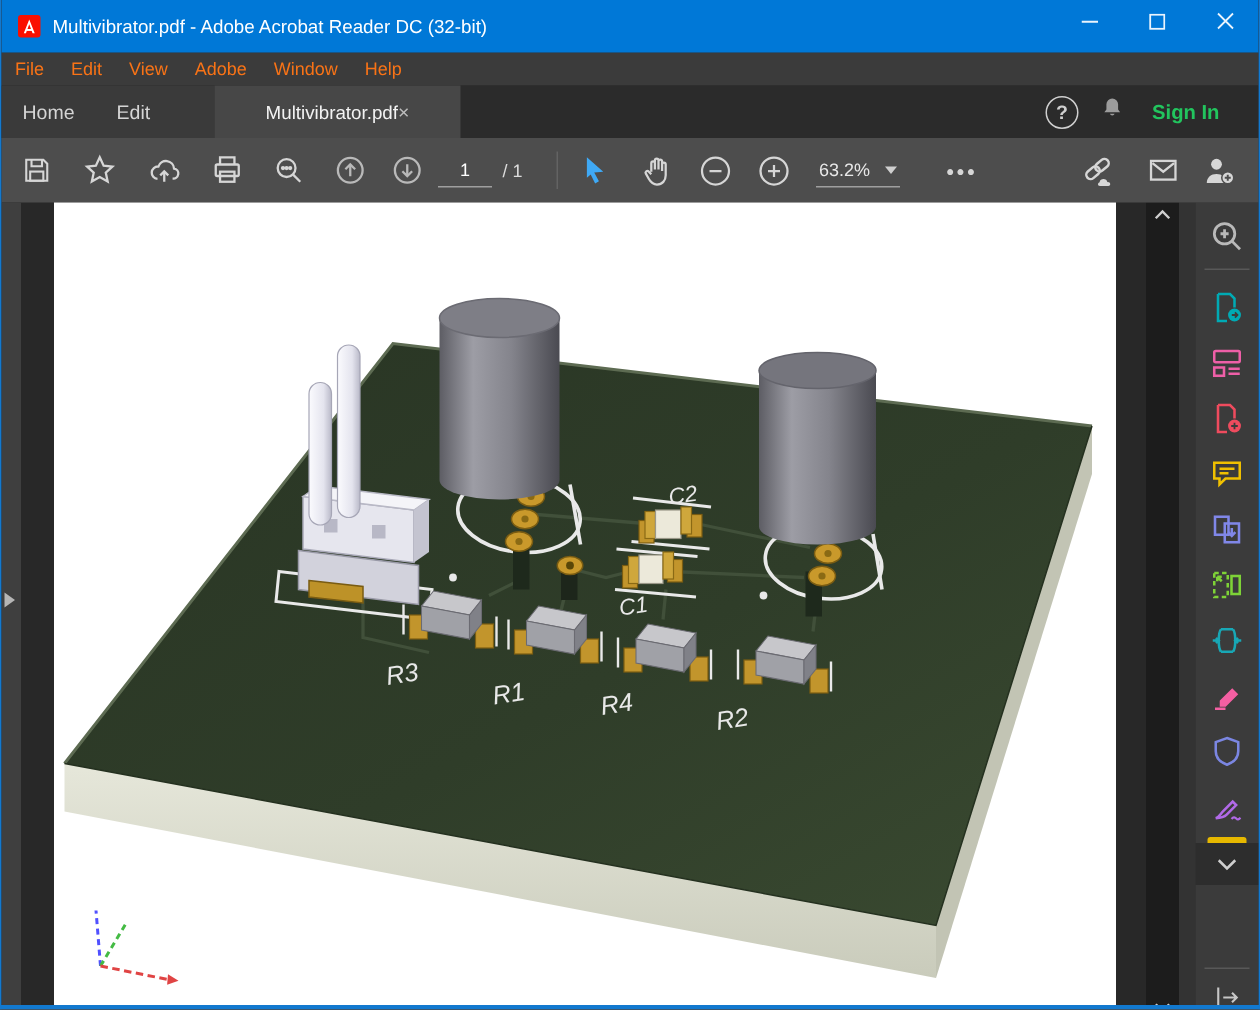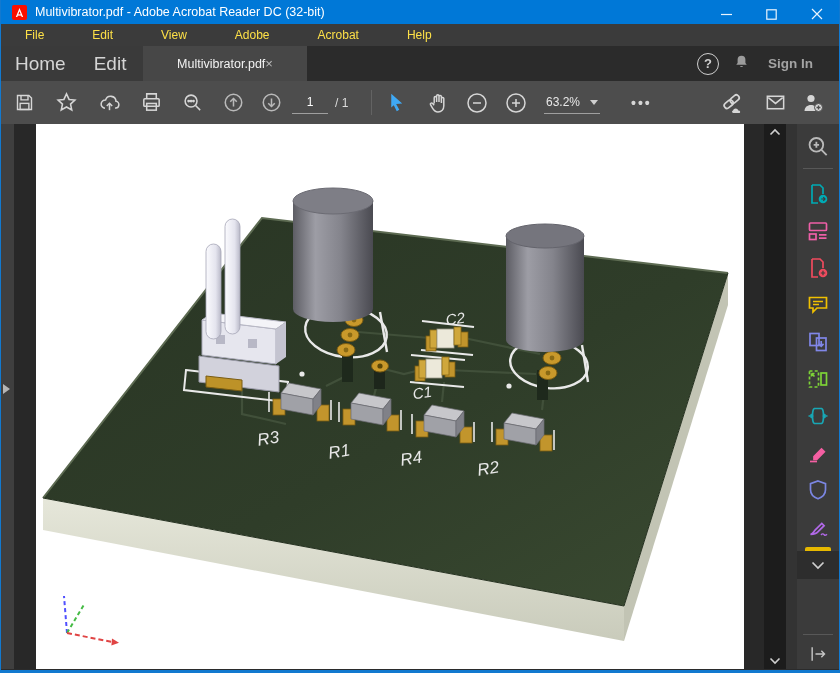--- a/index.html
+++ b/index.html
@@ -4,42 +4,42 @@
 <style>
   * { margin:0; padding:0; box-sizing:border-box; }
   html,body { background:#222; }
   body { font-family:"Liberation Sans", sans-serif; }
   #app {
     position:relative; width:840px; height:673px; overflow:hidden;
     border-left:1px solid #1279cf; border-right:1px solid #1279cf; border-bottom:3px solid #1279cf;
     background:#2b2b2b;
   }
   
-  .titlebar { position:relative; height:24px; background:#0078d7; display:flex; align-items:center; }
+  .titlebar { position:relative; height:35px; background:#0078d7; display:flex; align-items:center; }
   .titlebar .appicon { width:15px; height:15px; margin-left:11px; background:#fa0f00; border-radius:2px;
     display:flex; align-items:center; justify-content:center; }
   .titlebar .appicon svg { display:block; }
   .titlebar .title { color:#fff; font-size:12.5px; margin-left:8px; white-space:nowrap; }
   .winbtns { position:absolute; right:0; top:0; height:28px; display:flex; }
   .winbtn { width:45px; height:28px; display:flex; align-items:center; justify-content:center; }
   
   .menubar { height:22px; background:#3b3b3b; display:flex; align-items:center; }
-  .menubar .mitem { color:#fde047; font-size:12px; padding:0 24px; height:100%; display:flex; align-items:center; }
+  .menubar .mitem { color:#f97316; font-size:12px; padding:0 9px; height:100%; display:flex; align-items:center; }
   
   .tabbar { position:relative; height:35px; background:#2b2b2b; display:flex; align-items:stretch; }
   .tabbar .homegrp { width:142px; background:#3a3a3a; display:flex; align-items:center; }
-  .tabbar .stab { color:#d5d5d5; font-size:19px; padding:0 14px; }
+  .tabbar .stab { color:#d5d5d5; font-size:13px; padding:0 14px; }
   .doctab { width:164px; background:#474747; display:flex; align-items:center; justify-content:center; gap:0; }
   .doctab .dlabel { color:#f2f2f2; font-size:12.5px; }
   .doctab .dclose { color:#bdbdbd; font-size:13px; line-height:1; }
   .tabright { position:absolute; right:0; top:0; height:35px; display:flex; align-items:center; gap:0; }
   .helpbtn { width:22px; height:22px; border:1.6px solid #cfcfcf; border-radius:50%; color:#cfcfcf;
     font-size:13px; font-weight:bold; display:flex; align-items:center; justify-content:center; margin-right:14px; }
   .bellbtn { margin-right:18px; }
-  .signin { color:#a3a3a3; font-size:13.5px; font-weight:600; margin-right:26px; }
+  .signin { color:#22c55e; font-size:13.5px; font-weight:600; margin-right:26px; }
   
   .toolbar { position:relative; height:43px; background:#4d4d4d; color:#d6d6d6; }
   .tbtn { position:absolute; top:0; height:43px; display:flex; align-items:center; justify-content:center; }
   .pageinput { position:absolute; left:291px; top:10px; width:36px; height:23px; background:transparent;
     border:none; border-bottom:1px solid #9f9f9f; color:#fff; font-size:12px; text-align:center;
     font-family:"Liberation Sans",sans-serif; }
   .pagetotal { position:absolute; left:334px; top:0; height:43px; display:flex; align-items:center;
     color:#dcdcdc; font-size:12px; }
   .tsep { position:absolute; left:370px; top:9px; width:1px; height:25px; background:#636363; }
   .zoomgrp { position:absolute; left:543px; top:10px; height:23px; display:flex; align-items:center; gap:10px;
@@ -98,21 +98,21 @@
           </svg>
       </div>
     </div>
   </div>
 
   <div class="menubar">
     <div class="mitem">File</div>
     <div class="mitem">Edit</div>
     <div class="mitem">View</div>
     <div class="mitem">Adobe</div>
-    <div class="mitem">Acrobat</div>
+    <div class="mitem">Window</div>
     <div class="mitem">Help</div>
   </div>
 
   <div class="tabbar">
     <div class="homegrp">
       <div class="stab">Home</div>
       <div class="stab">Edit</div>
     </div>
     <div class="doctab">
       <span class="dlabel">Multivibrator.pdf</span>

